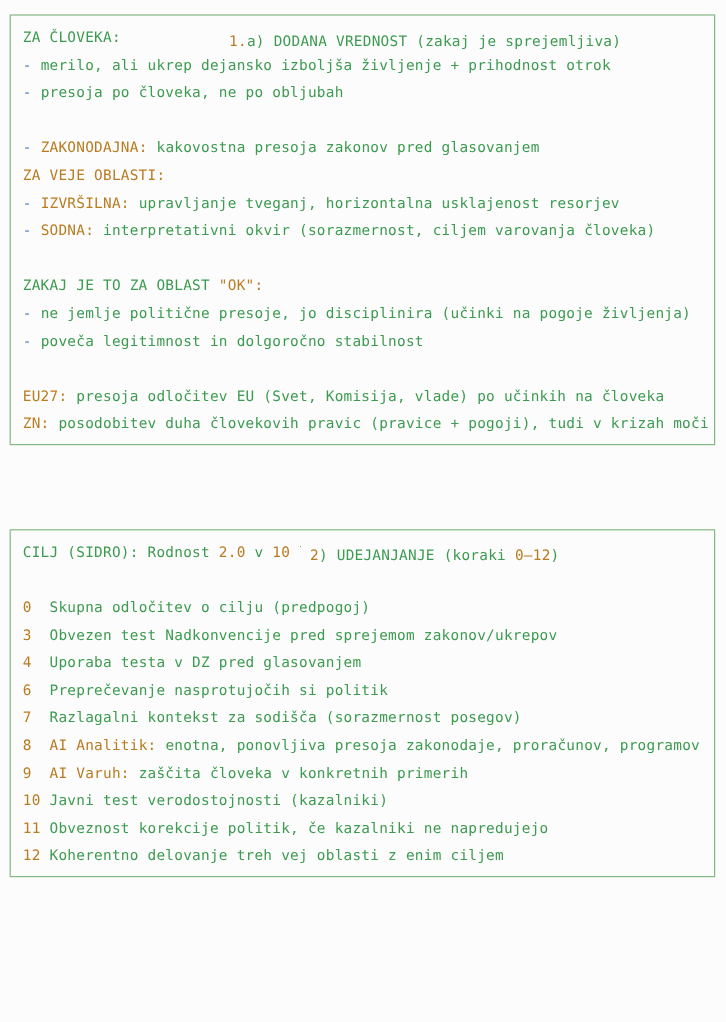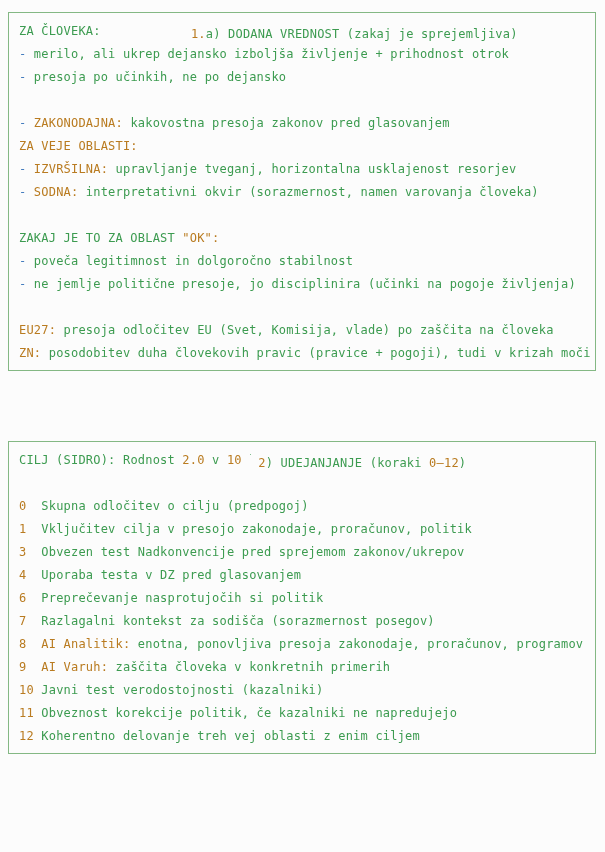--- a/index.html
+++ b/index.html
@@ -48,45 +48,44 @@
 
 <div class="page">
 
   <section class="box box-1">
     <div class="box-title">
       <span class="inner"><span class="c-orange b">1.</span><span class="c-green b">a) DODANA VREDNOST (zakaj je sprejemljiva)</span></span>
     </div>
     <div class="box-lines">
         <div class="line"><span class="c-green b">ZA ČLOVEKA:</span></div>
         <div class="line"><span class="c-blue">- </span><span class="c-green">merilo, ali ukrep dejansko izboljša življenje + prihodnost otrok</span></div>
-        <div class="line"><span class="c-blue">- </span><span class="c-green">presoja po učinkih, ne po dejansko</span></div>
+        <div class="line"><span class="c-blue">- </span><span class="c-green">presoja po človeka, ne po obljubah</span></div>
         <div class="line"></div>
         <div class="line"><span class="c-blue">- </span><span class="c-orange b">ZAKONODAJNA:</span><span class="c-green"> kakovostna presoja zakonov pred glasovanjem</span></div>
         <div class="line"><span class="c-orange b">ZA VEJE OBLASTI:</span></div>
         <div class="line"><span class="c-blue">- </span><span class="c-orange b">IZVRŠILNA:</span><span class="c-green"> upravljanje tveganj, horizontalna usklajenost resorjev</span></div>
-        <div class="line"><span class="c-blue">- </span><span class="c-orange b">SODNA:</span><span class="c-green"> interpretativni okvir (sorazmernost, namen varovanja človeka)</span></div>
+        <div class="line"><span class="c-blue">- </span><span class="c-orange b">SODNA:</span><span class="c-green"> interpretativni okvir (sorazmernost, ciljem varovanja človeka)</span></div>
         <div class="line"></div>
         <div class="line"><span class="c-green b">ZAKAJ JE TO ZA OBLAST </span><span class="c-orange b">"OK":</span></div>
+        <div class="line"><span class="c-blue">- </span><span class="c-green">ne jemlje politične presoje, jo disciplinira (učinki na pogoje življenja)</span></div>
         <div class="line"><span class="c-blue">- </span><span class="c-green">poveča legitimnost in dolgoročno stabilnost</span></div>
-        <div class="line"><span class="c-blue">- </span><span class="c-green">ne jemlje politične presoje, jo disciplinira (učinki na pogoje življenja)</span></div>
         <div class="line"></div>
-        <div class="line"><span class="c-orange b">EU27:</span><span class="c-green"> presoja odločitev EU (Svet, Komisija, vlade) po zaščita na človeka</span></div>
+        <div class="line"><span class="c-orange b">EU27:</span><span class="c-green"> presoja odločitev EU (Svet, Komisija, vlade) po učinkih na človeka</span></div>
         <div class="line"><span class="c-orange b">ZN:</span><span class="c-green"> posodobitev duha človekovih pravic (pravice + pogoji), tudi v krizah moči</span></div>
       </div>
   </section>
 
   <section class="box box-2">
     <div class="box-title">
       <span class="inner"><span class="c-orange b">2</span><span class="c-green b">) UDEJANJANJE (koraki </span><span class="c-orange b">0–12</span><span class="c-green b">)</span></span>
     </div>
     <div class="box-lines">
         <div class="line"><span class="c-green b">CILJ (SIDRO):</span><span class="c-green"> Rodnost </span><span class="c-orange b">2.0</span><span class="c-green"> v </span><span class="c-orange b">10</span><span class="c-green"> letih brez vpliva migracij</span></div>
         <div class="line"></div>
         <div class="line"><span class="c-orange b">0  </span><span class="c-green">Skupna odločitev o cilju (predpogoj)</span></div>
-        <div class="line"><span class="c-orange b">1  </span><span class="c-green">Vključitev cilja v presojo zakonodaje, proračunov, politik</span></div>
         <div class="line"><span class="c-orange b">3  </span><span class="c-green">Obvezen test Nadkonvencije pred sprejemom zakonov/ukrepov</span></div>
         <div class="line"><span class="c-orange b">4  </span><span class="c-green">Uporaba testa v DZ pred glasovanjem</span></div>
         <div class="line"><span class="c-orange b">6  </span><span class="c-green">Preprečevanje nasprotujočih si politik</span></div>
         <div class="line"><span class="c-orange b">7  </span><span class="c-green">Razlagalni kontekst za sodišča (sorazmernost posegov)</span></div>
         <div class="line"><span class="c-orange b">8  </span><span class="c-orange b">AI Analitik:</span><span class="c-green"> enotna, ponovljiva presoja zakonodaje, proračunov, programov</span></div>
         <div class="line"><span class="c-orange b">9  </span><span class="c-orange b">AI Varuh:</span><span class="c-green"> zaščita človeka v konkretnih primerih</span></div>
         <div class="line"><span class="c-orange b">10 </span><span class="c-green">Javni test verodostojnosti (kazalniki)</span></div>
         <div class="line"><span class="c-orange b">11 </span><span class="c-green">Obveznost korekcije politik, če kazalniki ne napredujejo</span></div>
         <div class="line"><span class="c-orange b">12 </span><span class="c-green">Koherentno delovanje treh vej oblasti z enim ciljem</span></div>
       </div>

